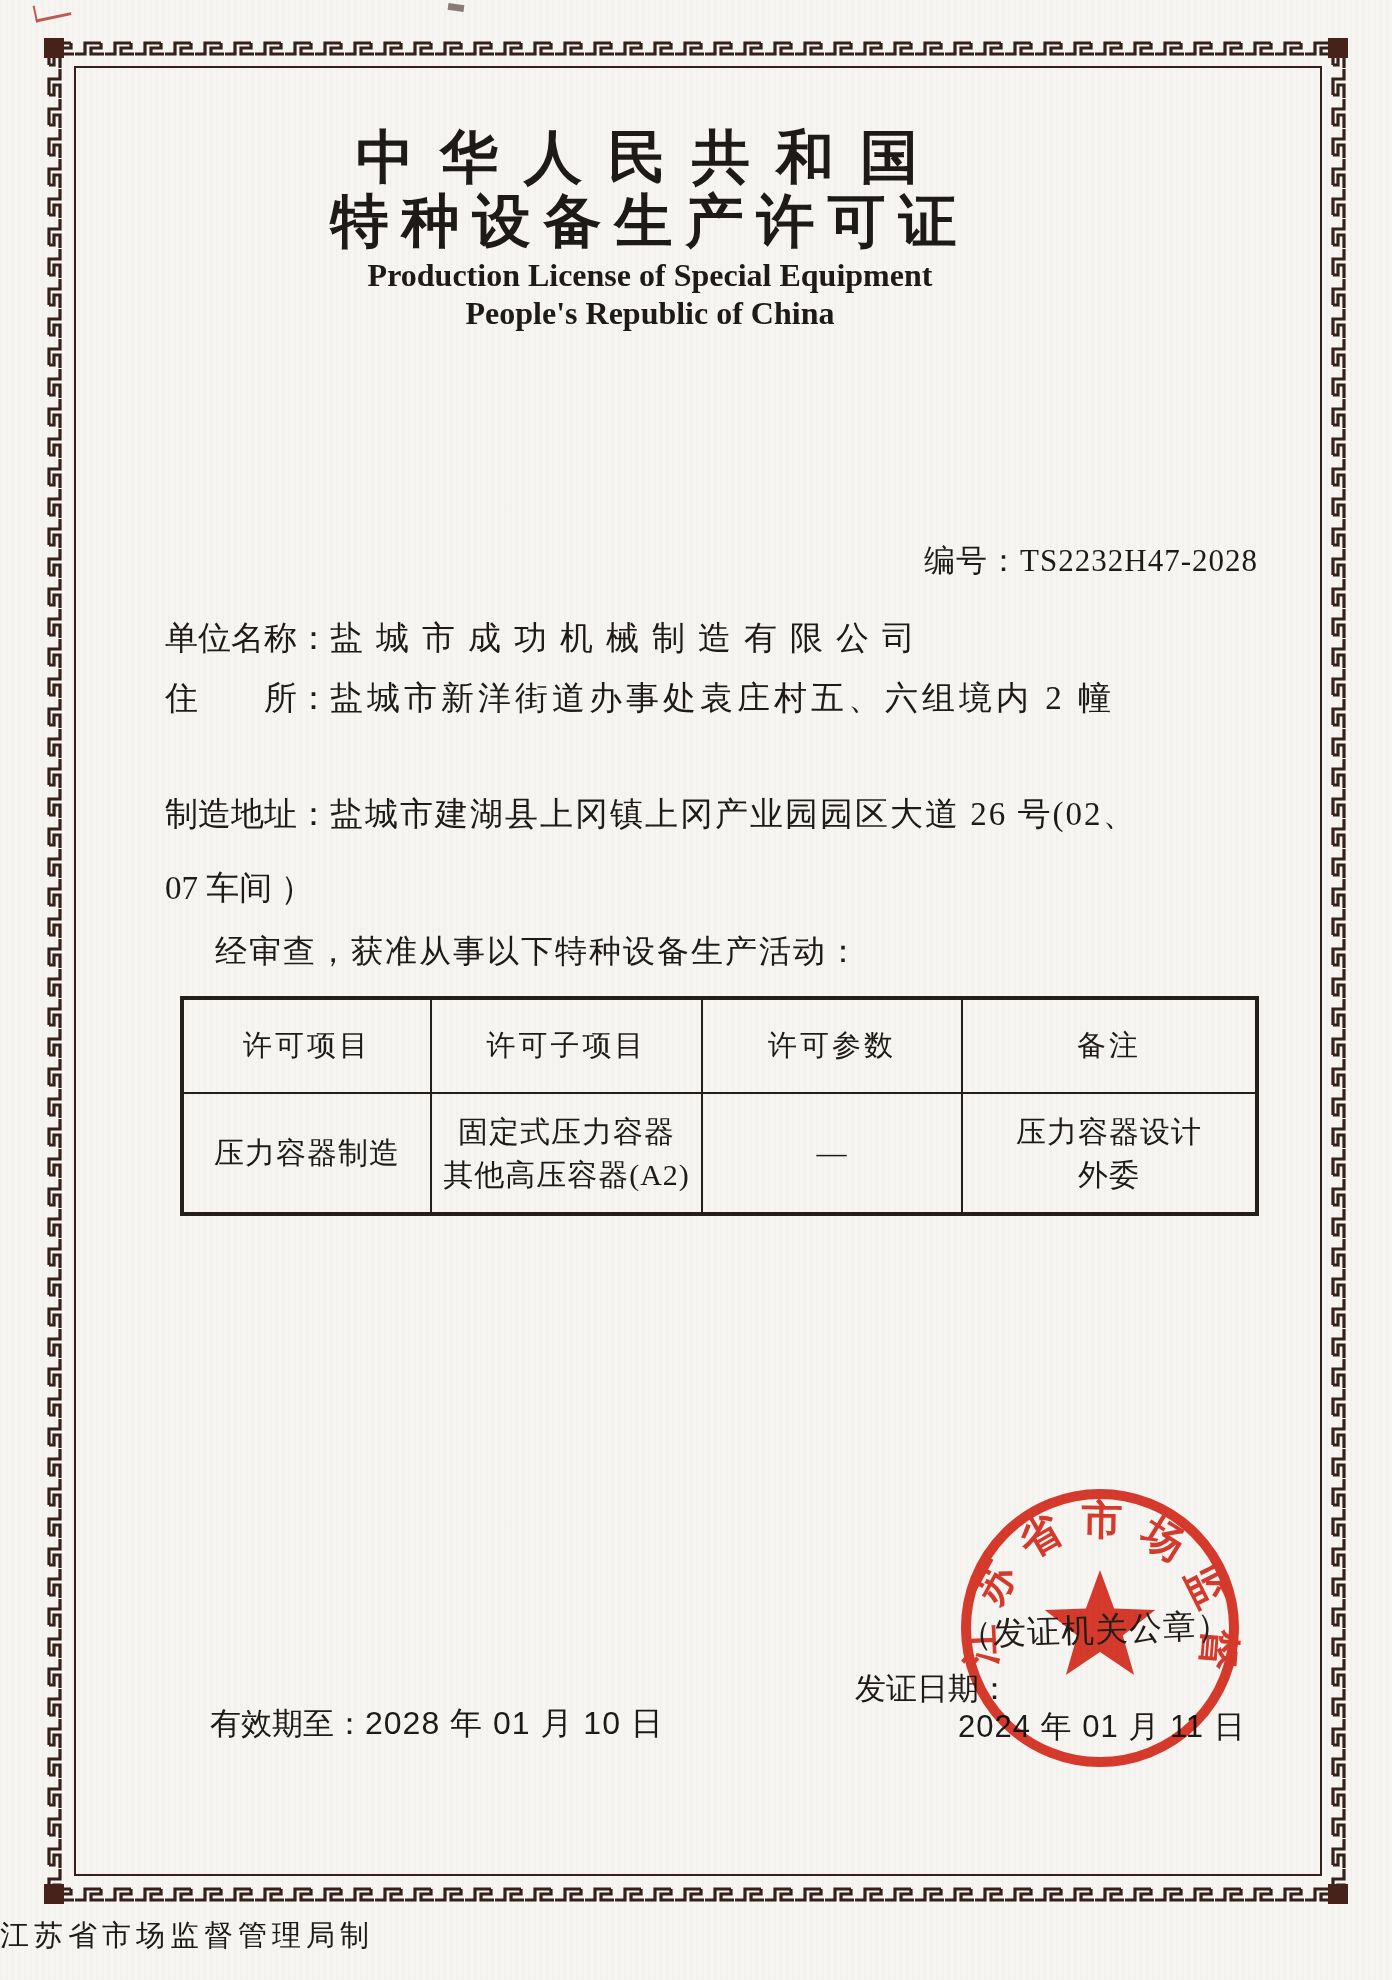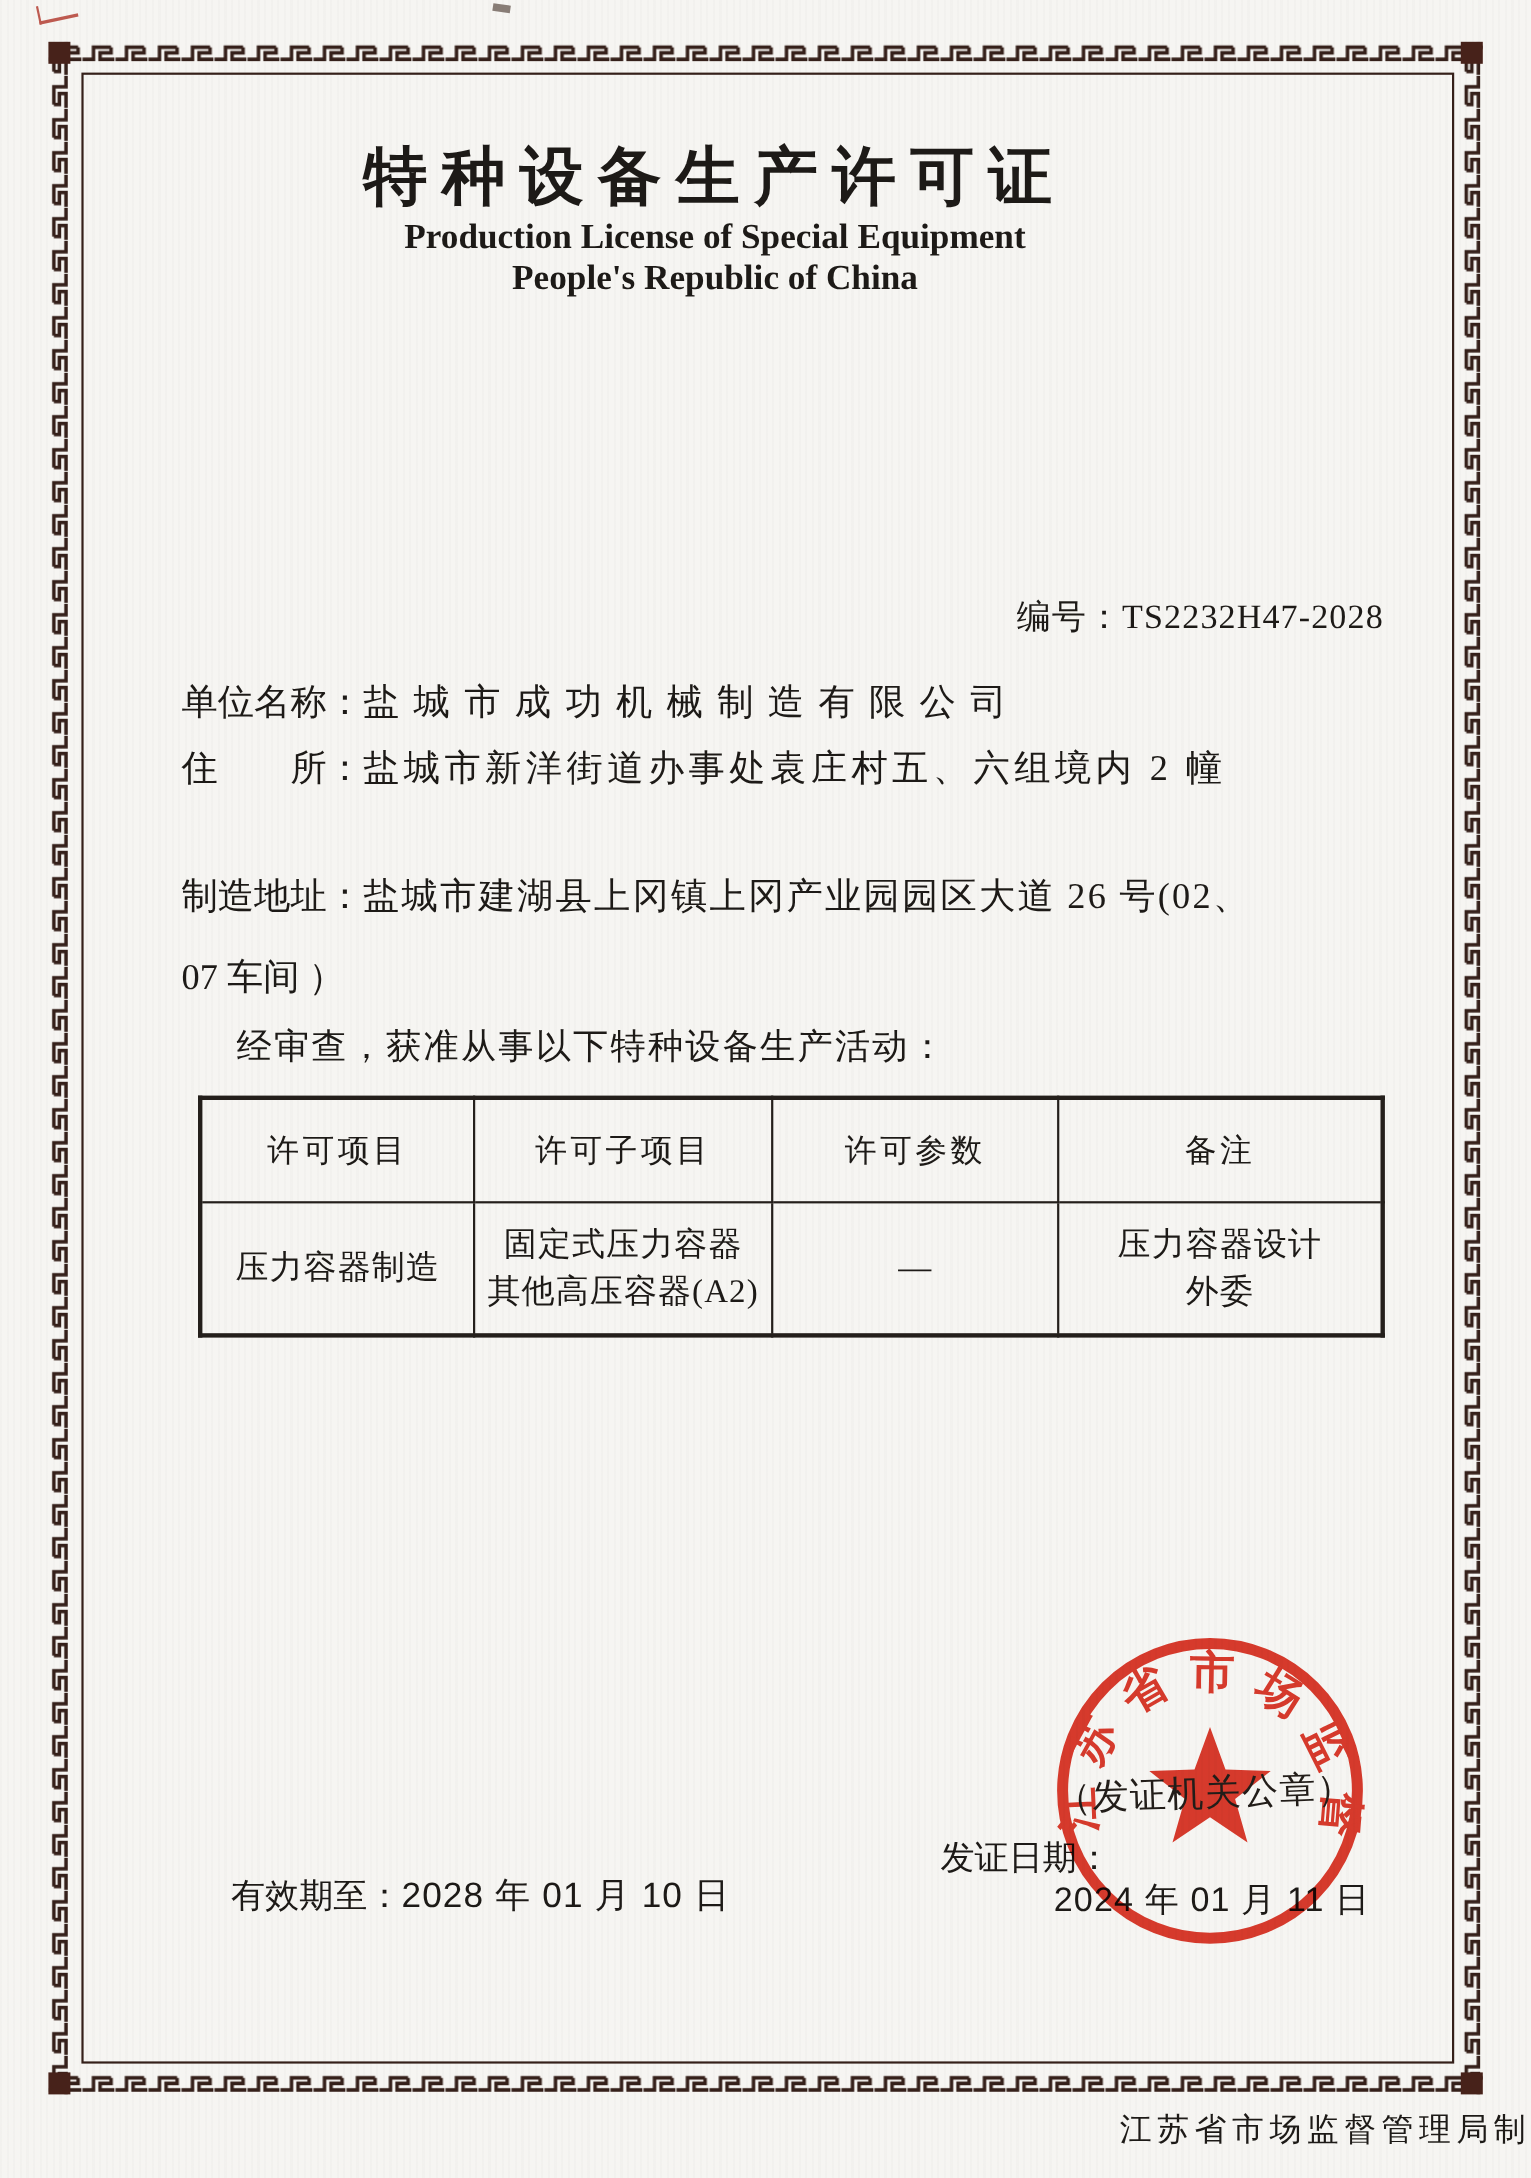--- a/index.html
+++ b/index.html
@@ -61,21 +61,21 @@
   .validity-line{position:absolute;left:210px;top:1702px;font-size:31px;white-space:nowrap;}
   .date-num{font-family:"Liberation Sans","DejaVu Sans",sans-serif;font-size:32px;letter-spacing:1px;}
   .issue-label{position:absolute;left:855px;top:1668px;font-size:31px;}
   .issue-date{position:absolute;left:958px;top:1706px;font-size:31px;white-space:nowrap;}
   
   .stamp{position:absolute;left:950px;top:1478px;width:300px;height:300px;
     mix-blend-mode:multiply;opacity:.92;}
   .seal-caption{position:absolute;left:930px;top:1608px;width:330px;text-align:center;
     font-size:33px;letter-spacing:1px;transform:rotate(-2deg);color:#221d19;font-weight:500;}
   
-  .footer{position:absolute;left:0;top:1916px;width:1392px;text-align:right;
+  .footer{position:absolute;left:0;top:1916px;width:1392px;text-align:left;
     font-size:29px;letter-spacing:5px;}
 </style>
 </head>
 <body>
 
 <div class="page">
 
   <svg width="0" height="0" style="position:absolute">
     <defs>
       <pattern id="mh" width="30" height="22" patternUnits="userSpaceOnUse">
@@ -101,20 +101,21 @@
   <div class="b-corner c-tl"></div>
   <div class="b-corner c-tr"></div>
   <div class="b-corner c-bl"></div>
   <div class="b-corner c-br"></div>
   <div class="inner-rule"></div>
 
   <div class="artifact1"></div>
   <div class="artifact2"></div>
 
   <div class="title-block">
+    <div class="t-cn1">中华人民共和国</div>
     <div class="t-cn2">特种设备生产许可证</div>
     <div class="t-en">Production License of Special Equipment</div>
     <div class="t-en">People's Republic of China</div>
   </div>
 
   <div class="license-no"><span>编号：</span><span>TS2232H47-2028</span></div>
 
   <div class="field f1"><span class="lbl">单位名称：</span><span class="val">盐城市成功机械制造有限公司</span></div>
   <div class="field f2"><span class="lbl">住　　所：</span><span class="val">盐城市新洋街道办事处袁庄村五、六组境内 2 幢</span></div>
   <div class="field f3"><span class="lbl">制造地址：</span><span class="val">盐城市建湖县上冈镇上冈产业园园区大道 26 号(02、</span></div>

